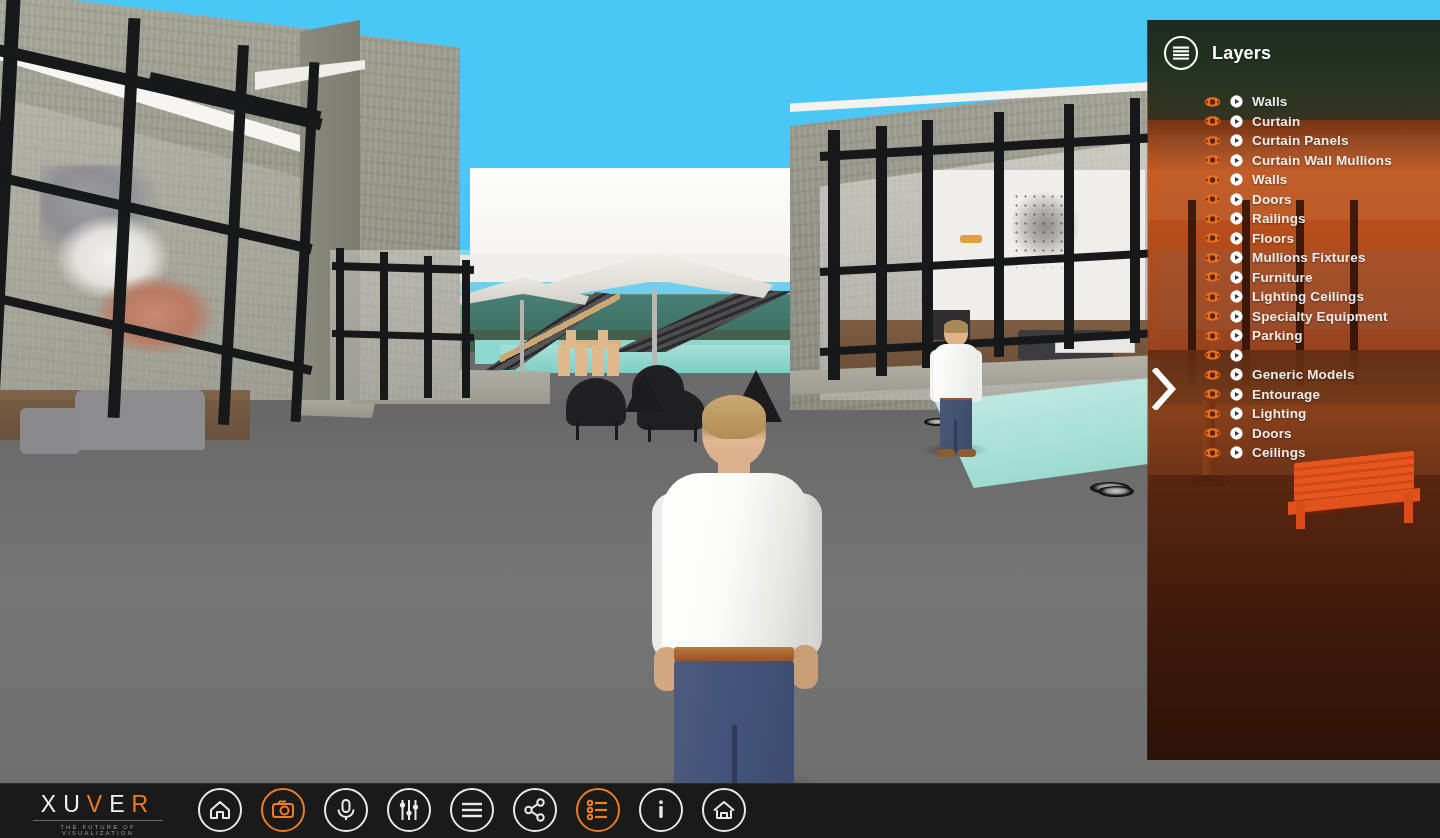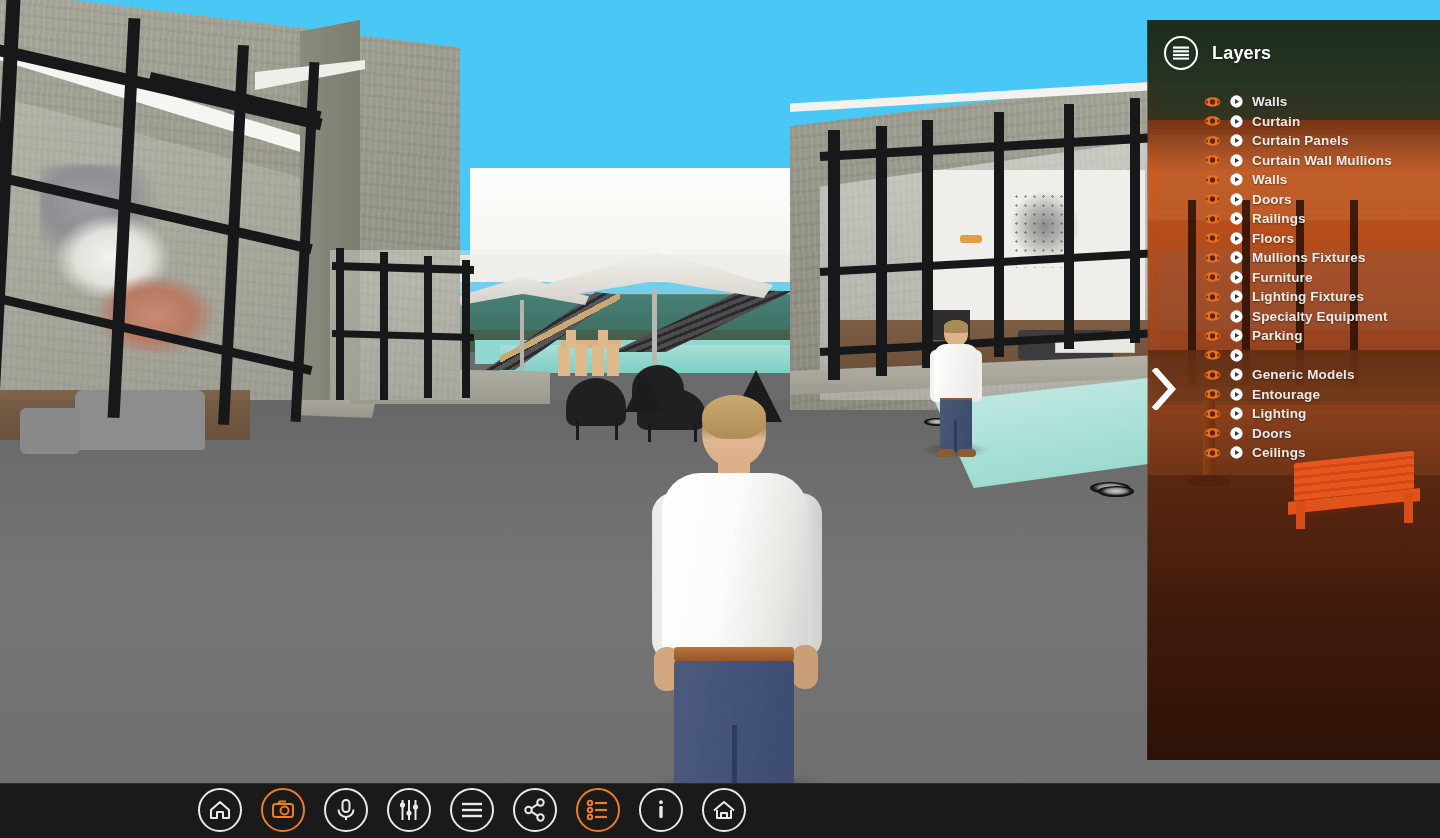--- a/index.html
+++ b/index.html
@@ -639,21 +639,21 @@
           <svg class="eye-icon" viewBox="0 0 20 13">
             <ellipse cx="10" cy="6.5" rx="9.3" ry="5.6" fill="#e8701f"></ellipse>
             <circle cx="10" cy="6.5" r="3.1" fill="#5c2308"></circle>
             <ellipse cx="3.2" cy="6.5" rx="1.5" ry="2.1" fill="#5c2308" opacity=".75"></ellipse>
             <ellipse cx="16.8" cy="6.5" rx="1.5" ry="2.1" fill="#5c2308" opacity=".75"></ellipse>
           </svg>
           <svg class="play-icon" viewBox="0 0 14 14">
             <circle cx="7" cy="7" r="6.6" fill="#ffffff"></circle>
             <path d="M5.4 4.2 L10 7 L5.4 9.8 Z" fill="#3a3a3a"></path>
           </svg>
-          <span class="layer-label">Lighting Fixtures</span>
+          <span class="layer-label">Lighting Ceilings</span>
         </div>
         <div class="layer-row">
           <svg class="eye-icon" viewBox="0 0 20 13">
             <ellipse cx="10" cy="6.5" rx="9.3" ry="5.6" fill="#e8701f"></ellipse>
             <circle cx="10" cy="6.5" r="3.1" fill="#5c2308"></circle>
             <ellipse cx="3.2" cy="6.5" rx="1.5" ry="2.1" fill="#5c2308" opacity=".75"></ellipse>
             <ellipse cx="16.8" cy="6.5" rx="1.5" ry="2.1" fill="#5c2308" opacity=".75"></ellipse>
           </svg>
           <svg class="play-icon" viewBox="0 0 14 14">
             <circle cx="7" cy="7" r="6.6" fill="#ffffff"></circle>
@@ -756,20 +756,25 @@
   </div>
 
   <div id="panel-collapse">
     <svg width="26" height="42" viewBox="0 0 26 42" aria-hidden="true">
       <path d="M5 3 L21 21 L5 39" fill="none" stroke="#ffffff" stroke-width="6" stroke-linecap="square" stroke-linejoin="miter"></path>
     </svg>
   </div>
 
   <div id="bottom-bar"></div>
 
+  <div class="logo-wrap">
+    <div class="logo-word" id="logo-word"><span class="w">X</span><span class="w">U</span><span class="o">V</span><span class="w">E</span><span class="o">R</span></div>
+    <div class="logo-rule"></div>
+    <div class="logo-tag">THE FUTURE OF VISUALIZATION</div>
+  </div>
 
   <div class="tool-strip" id="tool-strip">
       <div class="tool-btn" title="Home">
         <svg width="26" height="26" viewBox="0 0 26 26">
           <path d="M4 13 L13 5 L22 13 L22 21 L16 21 L16 15 L10 15 L10 21 L4 21 Z" fill="none" stroke="#eaeaea" stroke-width="2" stroke-linejoin="round"></path>
         </svg>
       </div>
       <div class="tool-btn active" title="Screenshot">
         <svg width="26" height="26" viewBox="0 0 26 26">
           <rect x="3" y="7" width="20" height="13" rx="2.5" fill="none" stroke="#ef7d22" stroke-width="2"></rect>

